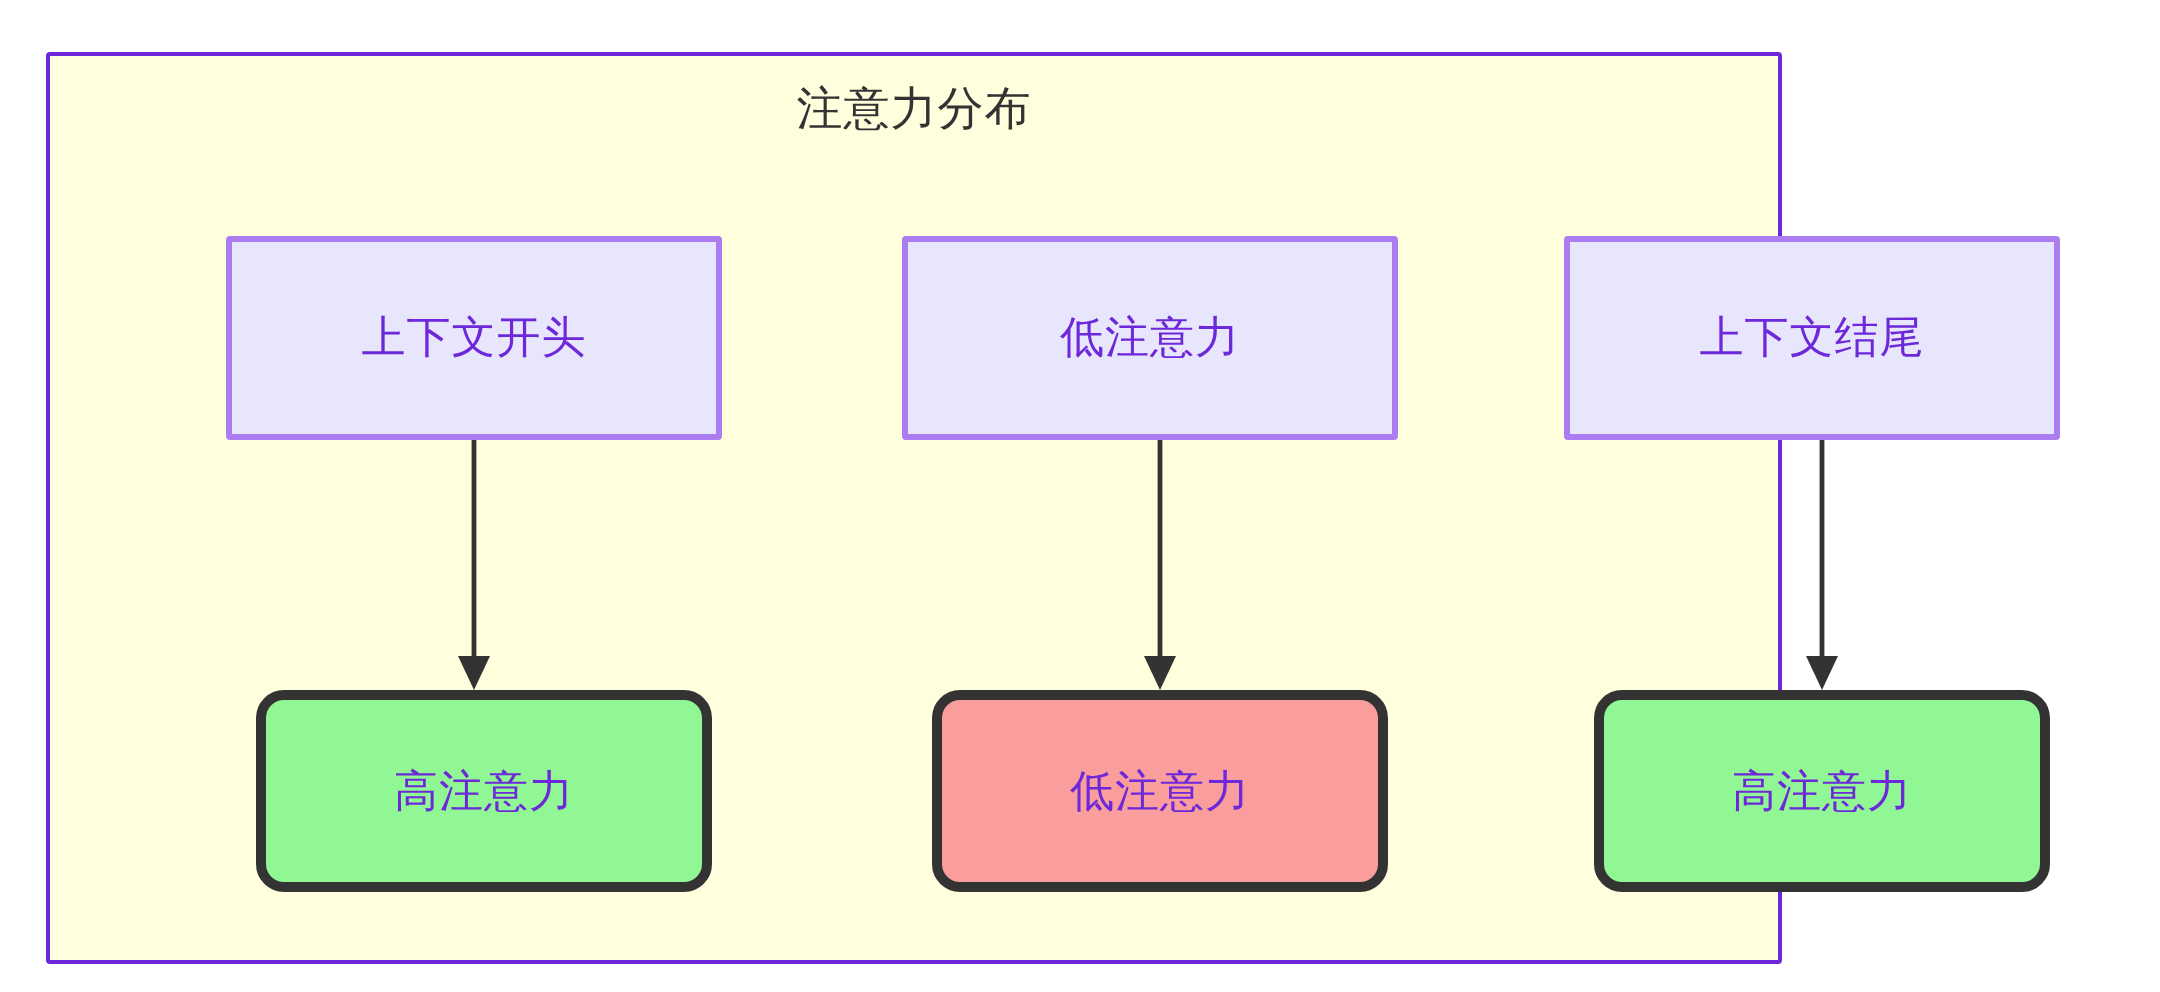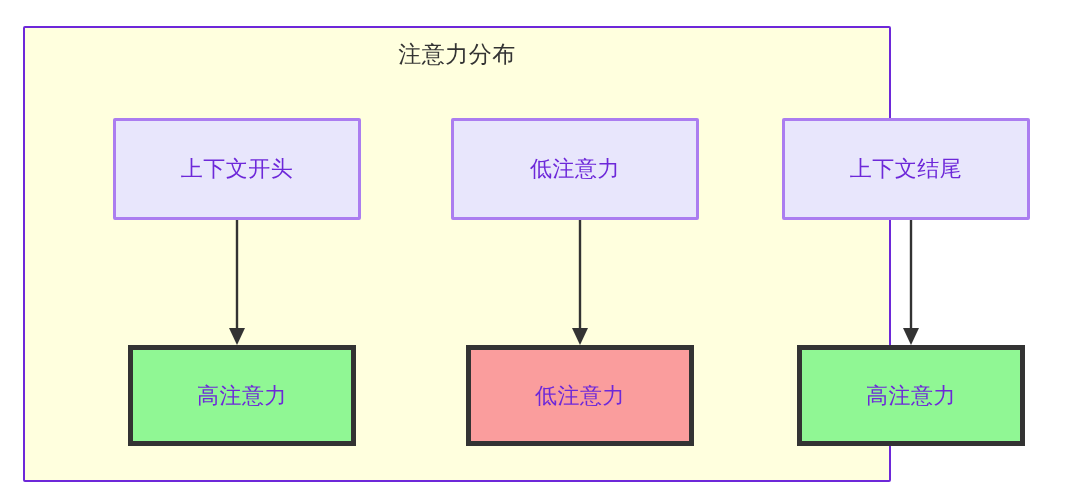--- a/index.html
+++ b/index.html
@@ -65,21 +65,21 @@
   .node-top.col1 { left: 88px; }
   .node-top.col2 { left: 426px; }
   .node-top.col3 { left: 757px; }
 
   
   .node-bottom {
     top: 317px;
     width: 228px;
     height: 101px;
     border: 5px solid #333333;
-    border-radius: 0;
+    border-radius: 14px;
   }
   .node-bottom.col1 { left: 103px; background: #90f794; }
   .node-bottom.col2 { left: 441px; background: #fa9d9d; }
   .node-bottom.col3 { left: 772px; background: #90f794; }
 
   
   .edge {
     position: absolute;
     top: 192px;
     width: 24px;

